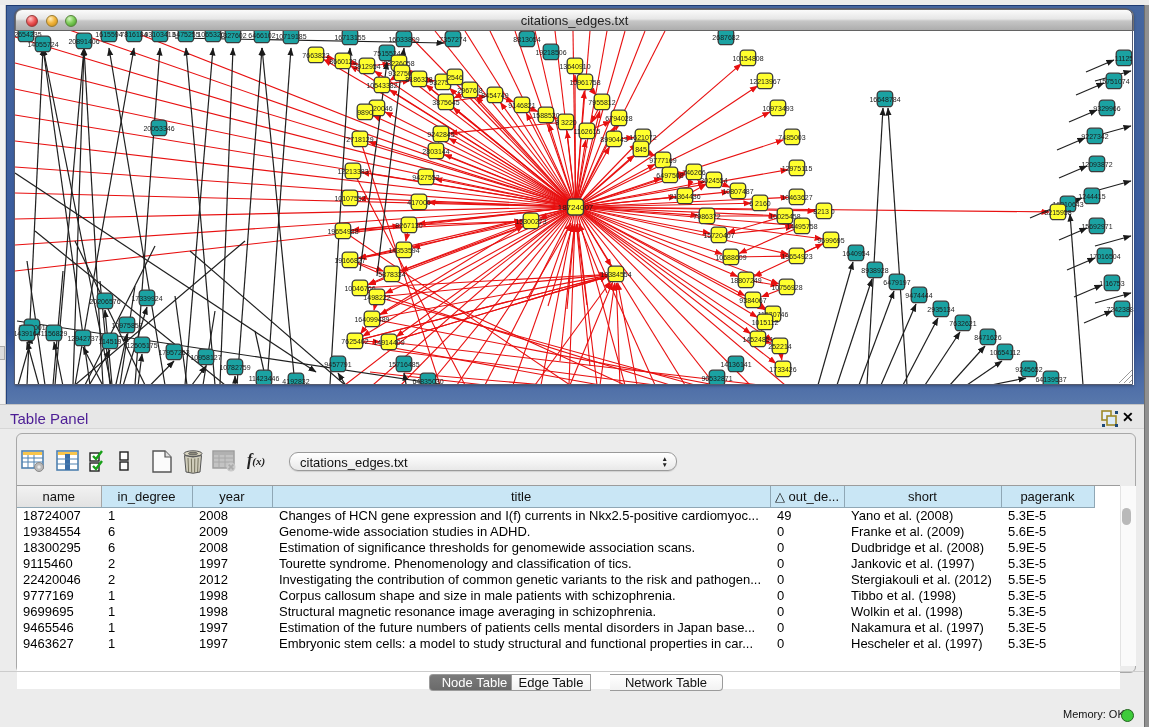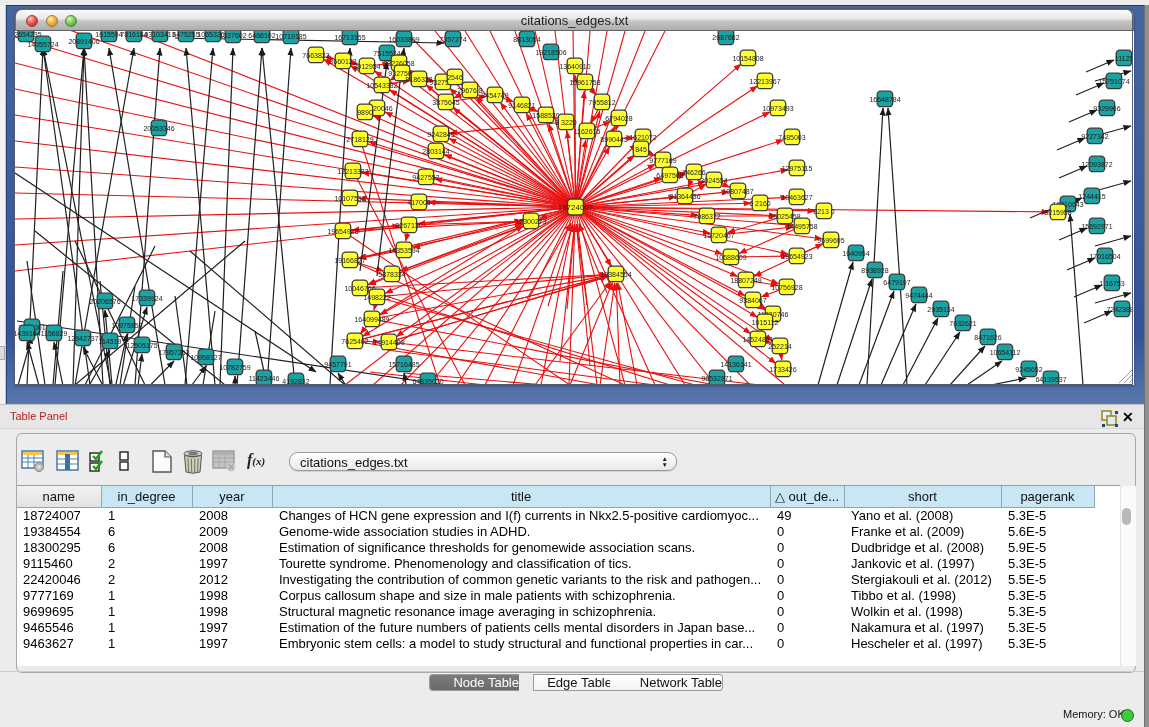--- a/index.html
+++ b/index.html
@@ -9,39 +9,39 @@
 #win{left:15px;top:9px;width:1119px;height:376px;border-radius:7px 7px 0 0;box-shadow:0 1px 3px rgba(0,0,0,.3)}
 #titlebar{left:15px;top:9px;width:1119px;height:22px;border-radius:7px 7px 0 0;background:linear-gradient(180deg,#fbfbfb 0%,#e6e6e6 45%,#c6c6c6 55%,#adadad 100%);border:1px solid #6f6f6f;border-bottom:1px solid #636363}
 .tl{top:15px;width:12px;height:12px;border-radius:50%}
 #tlr{left:26px;background:radial-gradient(circle at 35% 28%,#ffc9c9,#ee5a5a 45%,#c33 75%);border:1px solid #983c3c}
 #tly{left:46px;background:radial-gradient(circle at 35% 28%,#ffeebf,#f2b63e 45%,#d89b27 75%);border:1px solid #9a7b2e}
 #tlg{left:65px;background:radial-gradient(circle at 35% 28%,#d6f5c2,#7fce5a 45%,#5aad3a 75%);border:1px solid #57833c}
 #title{left:15px;top:13px;width:1119px;text-align:center;font-size:13px;color:#222}
 #rightstrip{left:1144px;top:5px;width:5px;height:722px;background:#909090;border-left:1px solid #6e6e6e}
 #lefttick{left:0;top:346px;width:5px;height:14px;background:#dcdcdc;border:1px solid #aaa;border-left:none}
 #tphead{left:0;top:404px;width:1144px;height:25px;background:#e7e7e7;border-top:1px solid #c4c4c4;border-bottom:1px solid #d6d6d6}
-#tphead span{position:absolute;left:10px;top:5px;font-size:11px;color:#b91c1c}
+#tphead span{position:absolute;left:10px;top:5px;font-size:15px;color:#4c1d95}
 #tpbody{left:0;top:430px;width:1144px;height:297px;background:#ececec}
 #container{left:16px;top:433px;width:1120px;height:240px;background:#ececec;border:1px solid #a8a8a8;border-radius:6px}
 #combo{left:289px;top:452px;width:388px;height:19px;border:1px solid #9a9a9a;border-radius:9px;background:linear-gradient(180deg,#fff,#f2f2f2 60%,#e8e8e8);box-shadow:0 1px 1px rgba(0,0,0,.12)}
 #combo .lbl{position:absolute;left:10px;top:2px;font-size:13px;color:#111}
 #combo .arr{position:absolute;right:8px;top:2.5px;font-size:6.5px;color:#222;line-height:6px;text-align:center;letter-spacing:0}
-#tablewrap{left:17px;top:485px;width:1103px;height:181px;background:#fff;overflow:hidden;border-top:1px solid #9c9c9c}
+#tablewrap{left:17px;top:485px;width:1103px;height:204px;background:#fff;overflow:hidden;border-top:1px solid #9c9c9c}
 table{border-collapse:collapse;table-layout:fixed;width:1077px;font-size:13px}
 col.c1{width:84px}col.c2{width:91px}col.c3{width:80px}col.c4{width:498px}col.c5{width:74px}col.c6{width:157px}col.c7{width:93px}
 th{height:21px;background:#c9e6f5;border-right:1px solid #8fa7b5;border-bottom:1px solid #8fa7b5;font-weight:normal;font-size:13px;color:#111;text-align:center;overflow:hidden;white-space:nowrap}
 th.first{background:linear-gradient(180deg,#f2f2f2,#e2e2e2);border-right:1px solid #a5a5a5}
 td{height:16px;padding:0 0 0 7px;overflow:hidden;white-space:nowrap;color:#000}
 td:nth-child(1){padding-left:6px}
 #vscroll{left:1120px;top:486px;width:16px;height:180px;background:#fafafa;border-left:1px solid #e3e3e3}
 #vthumb{left:1122px;top:508px;width:9px;height:17px;background:#b9b9b9;border-radius:5px}
 #belowline{left:0;top:671px;width:1144px;height:1px;background:#cccccc}
-.tab{top:674px;height:17px;font-size:13px;line-height:16px;text-align:right;border:1px solid #9b9b9b}
+.tab{top:674px;height:17px;font-size:13px;line-height:16px;text-align:center;border:1px solid #9b9b9b}
 #tab1{left:429px;width:90px;background:linear-gradient(180deg,#7b7b7b,#6a6a6a);color:#fff;border-radius:4px 0 0 4px;border-right:none}
-#tab2{left:533px;width:80px;background:linear-gradient(180deg,#ffffff,#f2f2f2);color:#111}
+#tab2{left:511px;width:80px;background:linear-gradient(180deg,#ffffff,#f2f2f2);color:#111}
 #tab3{left:610px;width:113px;background:linear-gradient(180deg,#ffffff,#f2f2f2);color:#111;border-radius:0 4px 4px 0;border-left:none}
 #mem{left:1063px;top:708px;font-size:11px;color:#111}
 #memdot{left:1121px;top:709px;width:13px;height:13px;border-radius:50%;background:#3ecb3b;border:1.5px solid #23641f}
 .icon{position:absolute;top:450px}
 #fx{left:247px;top:451px;font-size:16px;color:#222;font-style:italic;font-family:Liberation Serif, serif;font-weight:bold}
 #fx span{font-size:11px}
 #floaticon{left:1101px;top:410px}
 #closex{left:1122px;top:409px;font-size:14px;color:#000;font-weight:bold}
 </style></head>
 <body>

